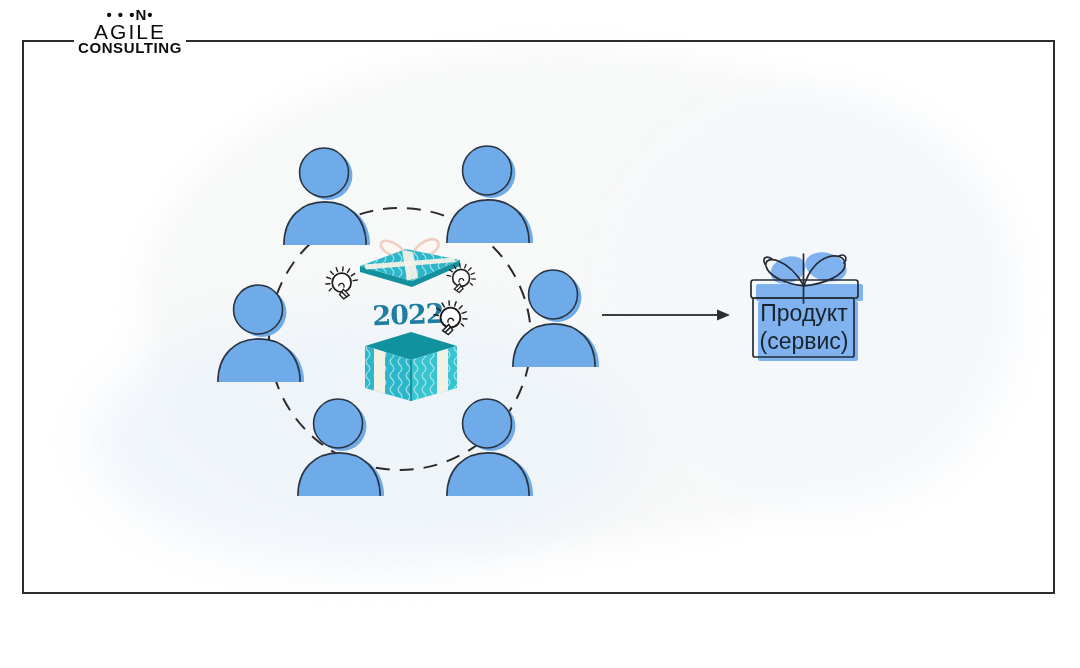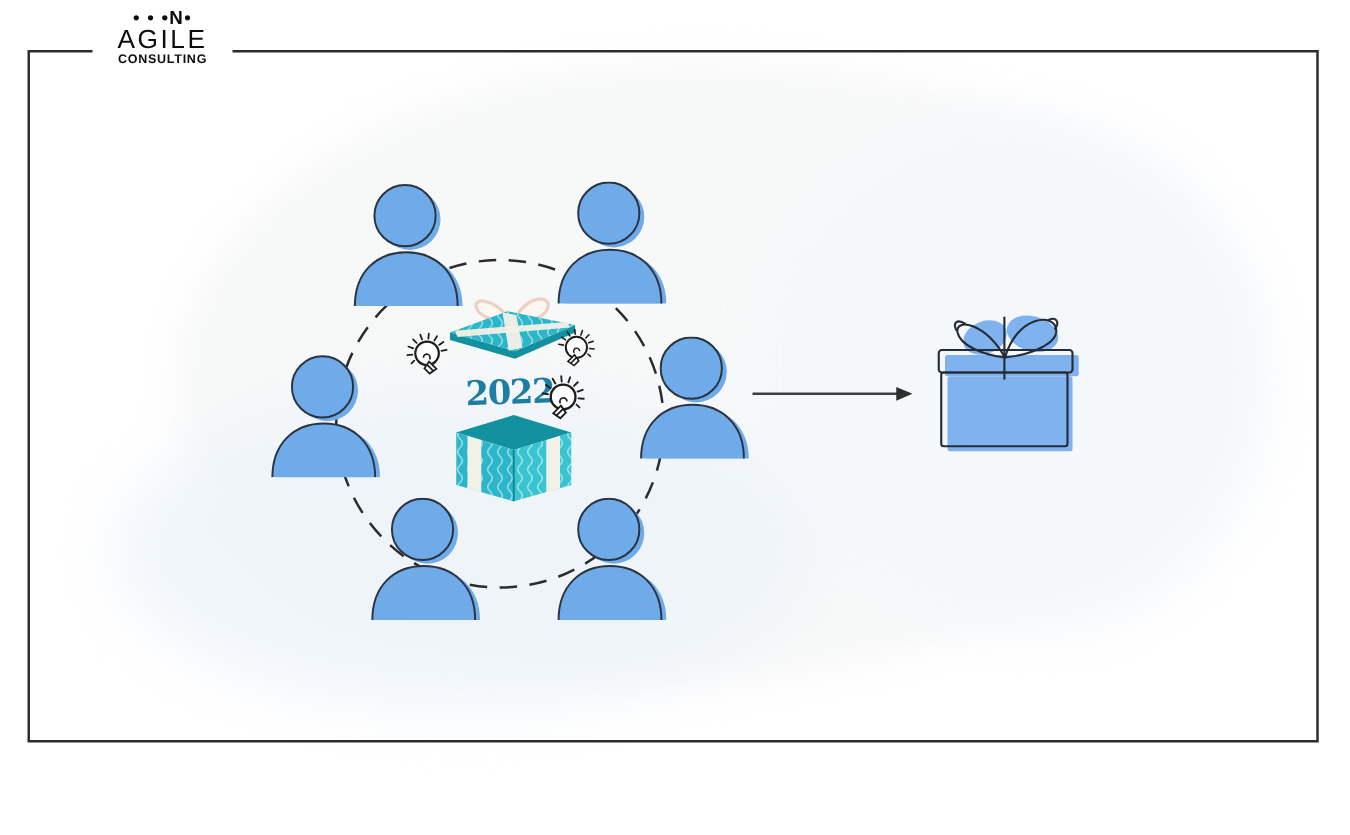--- a/index.html
+++ b/index.html
@@ -17,21 +17,21 @@
   .frame{
     position:absolute;left:22px;top:40px;width:1033px;height:554px;
     border:2px solid #2c2c2c;box-sizing:border-box;
   }
   .logo{
     position:absolute;left:74px;top:5px;width:108px;background:#ffffff;
     text-align:center;z-index:6;padding:2px 2px 3px 2px;color:#0d0d0d;
   }
   .logo-mark{font-size:15px;font-weight:900;letter-spacing:1px;line-height:15px;}
   .logo-title{font-size:21px;font-weight:400;letter-spacing:2px;line-height:20px;}
-  .logo-sub{font-size:10px;font-weight:700;letter-spacing:0.6px;line-height:12px;}
+  .logo-sub{font-size:15px;font-weight:700;letter-spacing:0.6px;line-height:12px;}
   .abs{position:absolute;}
   .person{width:94px;height:98px;}
   .year{
     left:371px;top:299px;width:74px;text-align:center;
     font-family:"DejaVu Serif",serif;font-weight:700;font-size:27px;
     letter-spacing:-1px;color:#1e7ea1;transform:rotate(-2deg);z-index:4;
   }
   .product-label{
     left:752px;top:300px;width:104px;text-align:center;z-index:5;
     font-size:23px;line-height:27.5px;color:#1a222c;
@@ -162,14 +162,18 @@
       <path d="M68,44 C52,16 28,12 30,24 C32,34 50,42 68,44"></path>
       <path d="M36,17 C30,13 26,16 29,22"></path>
       <path d="M68,44 C78,10 108,8 109,22 C110,33 88,42 68,44"></path>
       <path d="M103,14 C109,11 112,16 108,21"></path>
       <rect x="15" y="38" width="107" height="18" rx="2.5"></rect>
       <rect x="17" y="56" width="101" height="59" rx="2"></rect>
       <path d="M67.5,12 L67.5,61"></path>
     </g>
   </svg>
 
+  <div class="abs product-label">
+    <div>Продукт</div>
+    <div>(сервис)</div>
+  </div>
 
 </div>
 
 </body></html>

